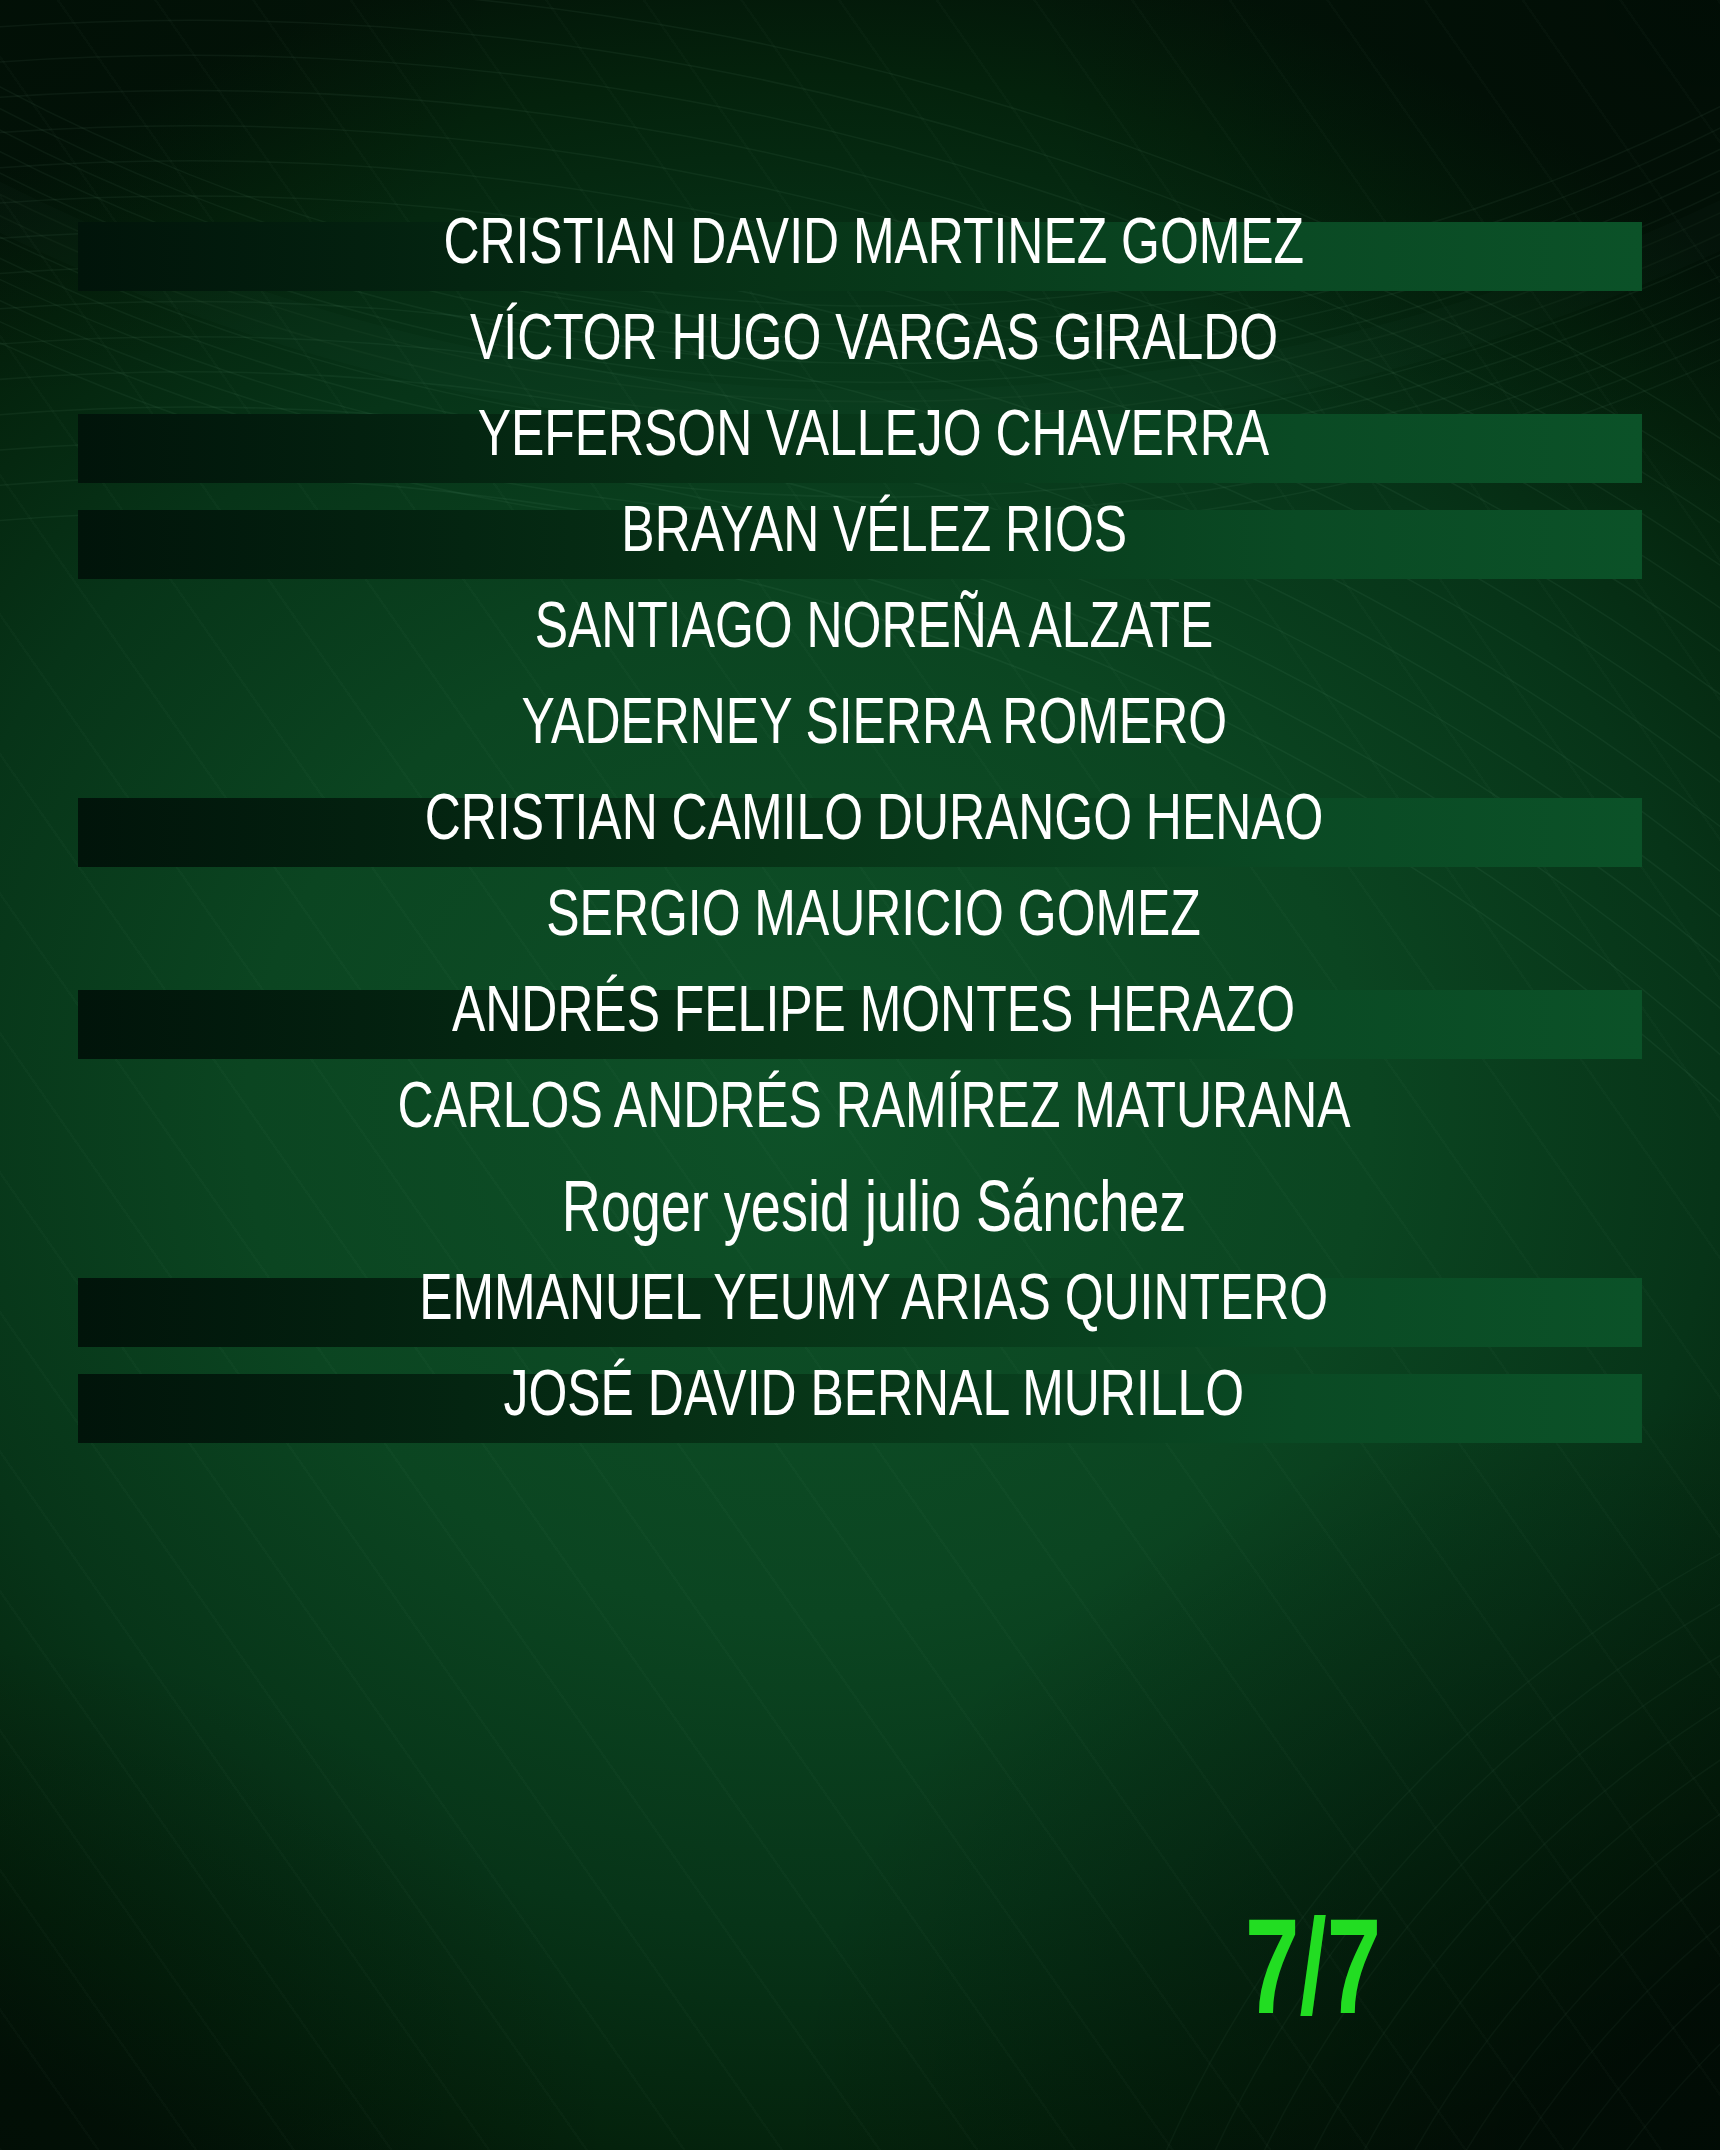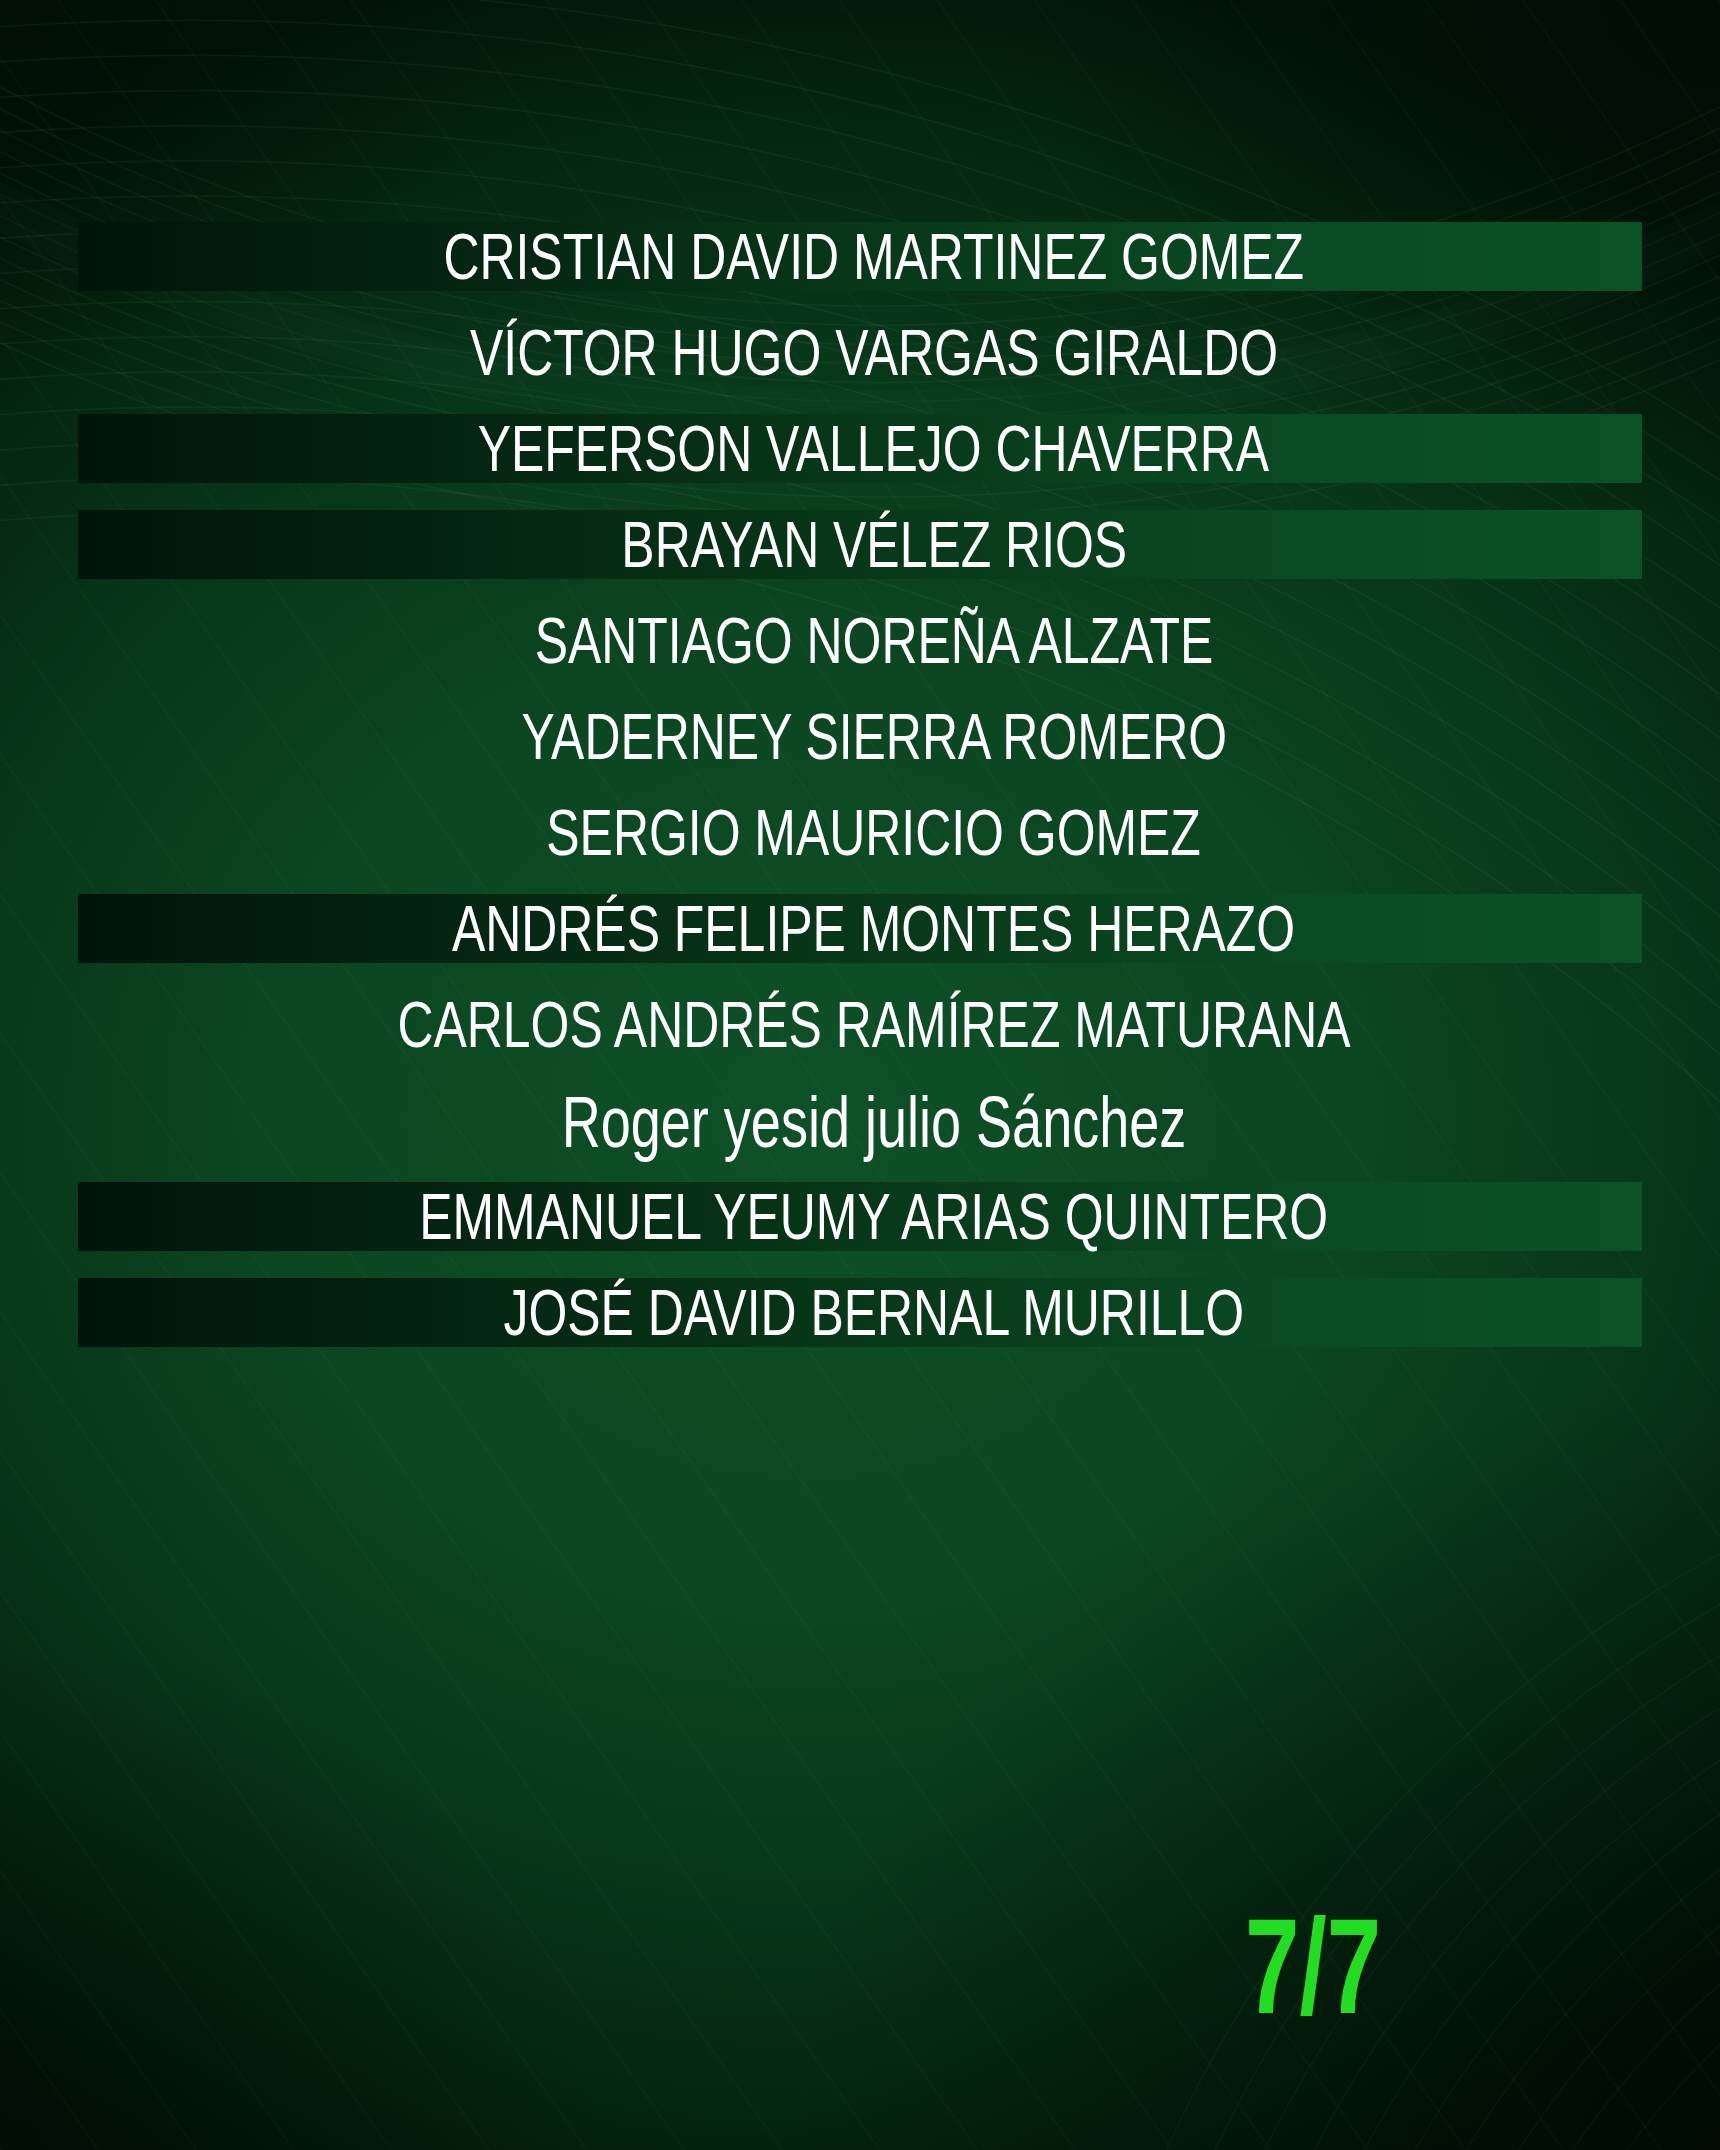--- a/index.html
+++ b/index.html
@@ -16,21 +16,21 @@
       radial-gradient(1338px 1185px ellipse at 47% 52%, #0e5128 0%, #0b4521 42%, #073418 68%, #04220c 88%, #031408 100%);
   }
   svg.waves{position:absolute;inset:0;z-index:1;}
   .banding{
     position:absolute;inset:0;z-index:1;
     background:repeating-linear-gradient(55deg, rgba(190,245,210,0.02) 0 2.3px, transparent 2.3px 80px);
   }
   .list{position:absolute;left:0;top:209px;width:1720px;z-index:2;}
   .row{
     position:relative;height:96px;
-    display:flex;align-items:center;justify-content:center;
+    display:flex;justify-content:center;
     padding-left:27.5px;box-sizing:border-box;
   }
   .bar{
     position:absolute;left:78px;top:13px;width:1564px;height:69px;
     background:linear-gradient(90deg,#01140a 0%,#03200f 18%,#073417 45%,#0a4a24 78%,#0b5228 100%);
   }
   .name{
     position:relative;display:inline-block;white-space:nowrap;
     color:#ffffff;font-size:64px;line-height:1;
     transform:scaleX(0.78);transform-origin:center;
@@ -118,20 +118,24 @@
       <div class="bar"></div>
       <span class="name">BRAYAN VÉLEZ RIOS</span>
     </div>
     <div class="row">
       <span class="name">SANTIAGO NOREÑA ALZATE</span>
     </div>
     <div class="row">
       <span class="name">YADERNEY SIERRA ROMERO</span>
     </div>
     <div class="row">
+      <div class="bar"></div>
+      <span class="name">CRISTIAN CAMILO DURANGO HENAO</span>
+    </div>
+    <div class="row">
       <span class="name">SERGIO MAURICIO GOMEZ</span>
     </div>
     <div class="row">
       <div class="bar"></div>
       <span class="name">ANDRÉS FELIPE MONTES HERAZO</span>
     </div>
     <div class="row">
       <span class="name">CARLOS ANDRÉS RAMÍREZ MATURANA</span>
     </div>
     <div class="row mixed">

